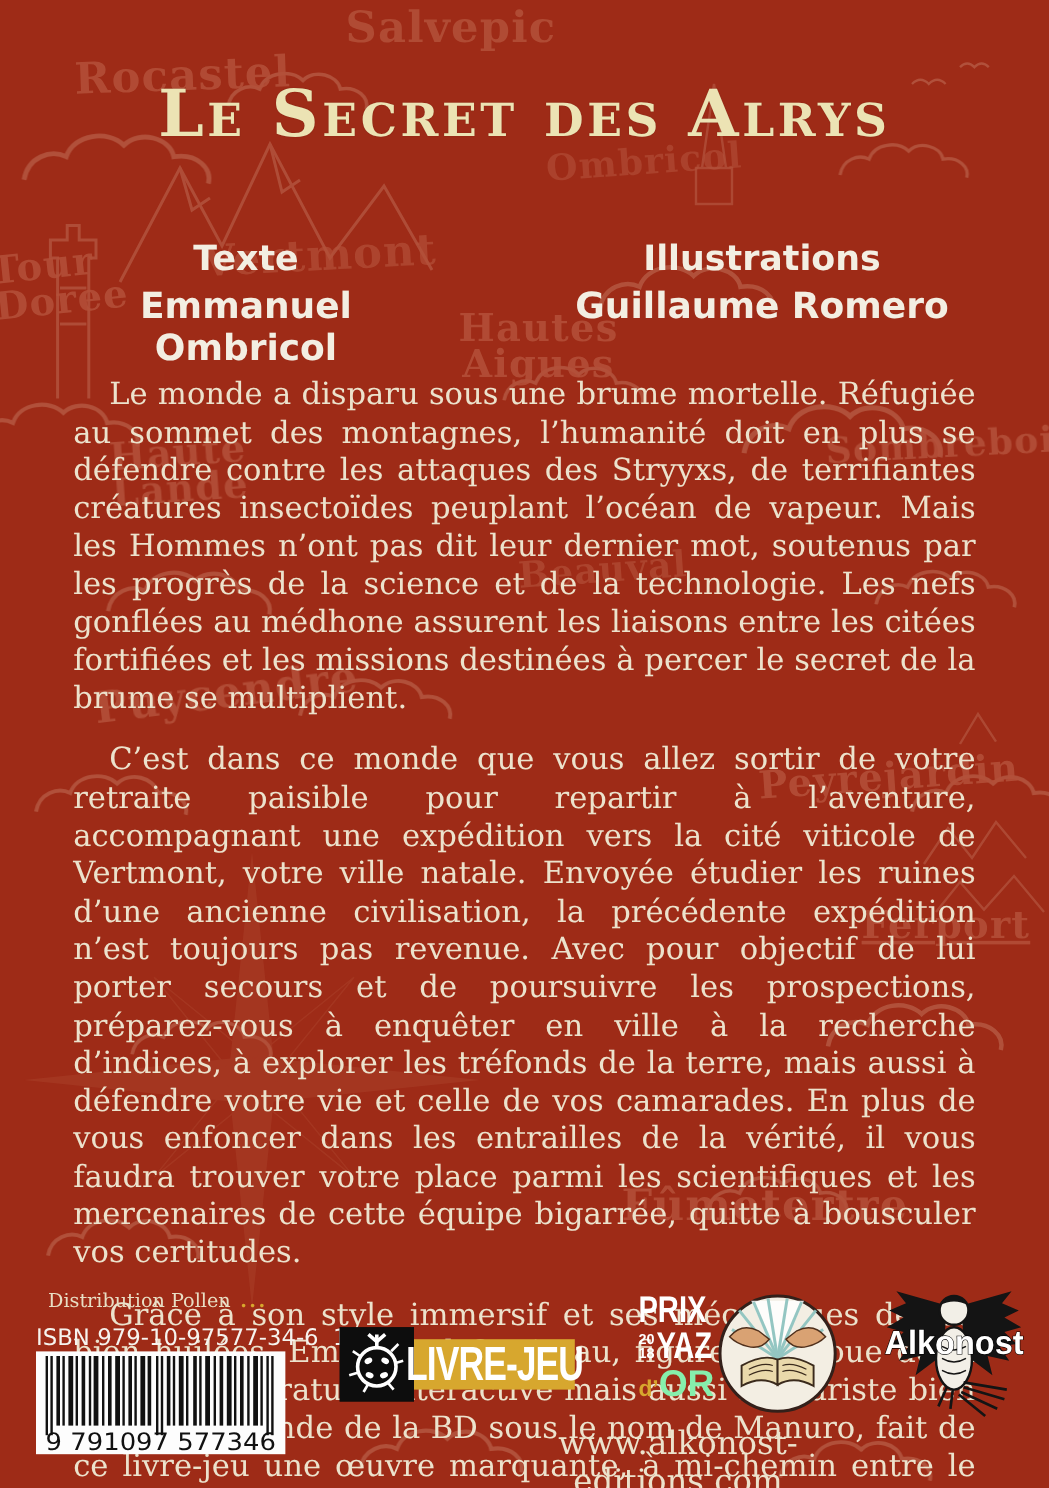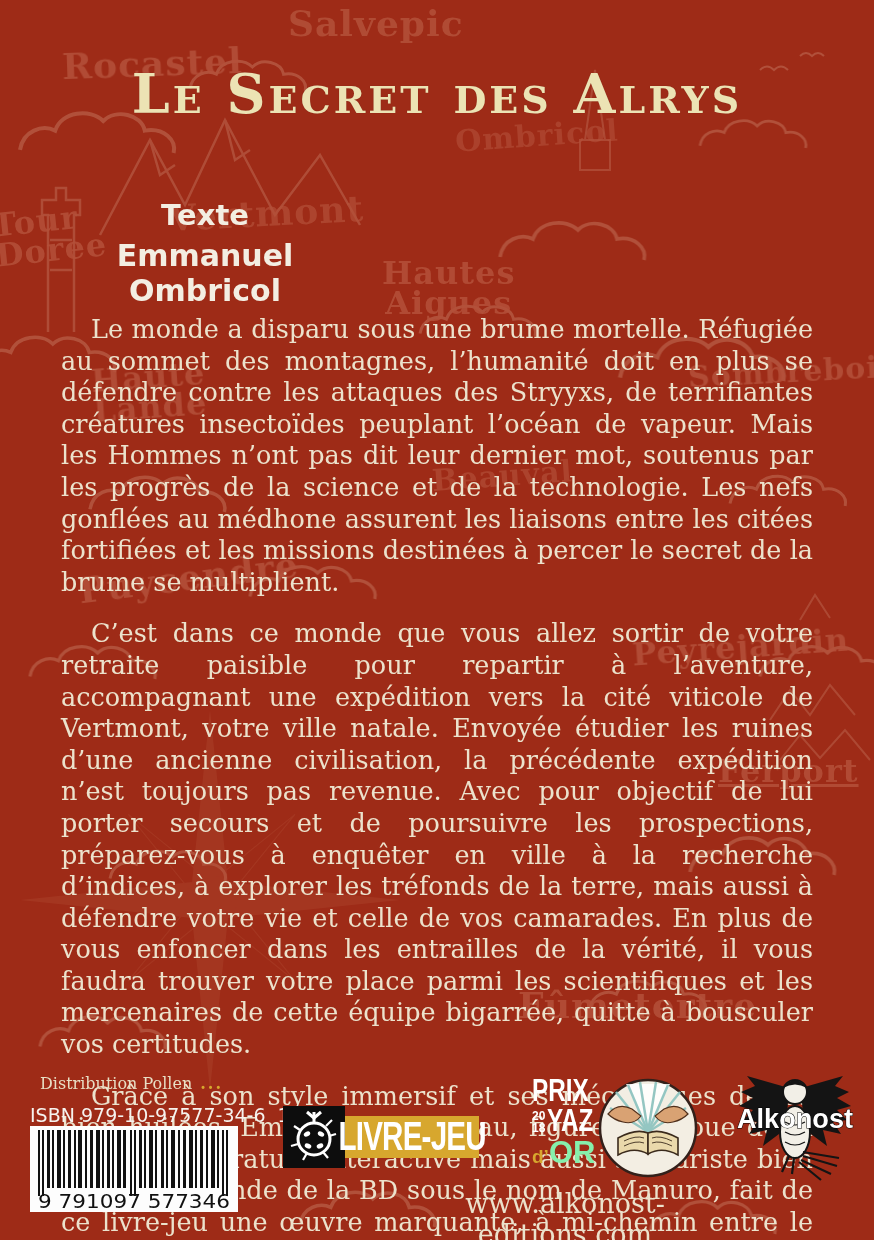--- a/index.html
+++ b/index.html
@@ -165,20 +165,24 @@
   <span class="map-label ml-9">Puycendre</span>
   <span class="map-label ml-10">Peyrejardin</span>
   <span class="map-label ml-11">Ferport</span>
   <span class="map-label ml-12">Fûmetertre</span>
 
   <h1 class="title">Le Secret des Alrys</h1>
 
   <div class="credit credit-left">
     <div class="label">Texte</div>
     <div class="name">Emmanuel Ombricol</div>
+  </div>
+  <div class="credit credit-right">
+    <div class="label">Illustrations</div>
+    <div class="name">Guillaume Romero</div>
   </div>
 
   <div class="synopsis">
     <p>Le monde a disparu sous une brume mortelle. Réfugiée au sommet des montagnes, l’humanité doit en plus se défendre contre les attaques des Stryyxs, de terrifiantes créatures insectoïdes peuplant l’océan de vapeur. Mais les Hommes n’ont pas dit leur dernier mot, soutenus par les progrès de la science et de la technologie. Les nefs gonflées au médhone assurent les liaisons entre les citées fortifiées et les missions destinées à percer le secret de la brume se multiplient.</p>
     <p>C’est dans ce monde que vous allez sortir de votre retraite paisible pour repartir à l’aventure, accompagnant une expédition vers la cité viticole de Vertmont, votre ville natale. Envoyée étudier les ruines d’une ancienne civilisation, la précédente expédition n’est toujours pas revenue. Avec pour objectif de lui porter secours et de poursuivre les prospections, préparez-vous à enquêter en ville à la recherche d’indices, à explorer les tréfonds de la terre, mais aussi à défendre votre vie et celle de vos camarades. En plus de vous enfoncer dans les entrailles de la vérité, il vous faudra trouver votre place parmi les scientifiques et les mercenaires de cette équipe bigarrée, quitte à bousculer vos certitudes.</p>
     <p>Grâce à son style immersif et ses mécaniques de jeu bien huilées, Emmanuel Quaireau, figure de proue de la nouvelle littérature interactive mais aussi scénariste bien connu du monde de la BD sous le nom de Manuro, fait de ce livre-jeu une œuvre marquante, à mi-chemin entre le roman et le jeu de rôle.</p>
   </div>
 
   <div class="distrib">
     <span>Distribution Pollen</span><span class="dots">...</span>

